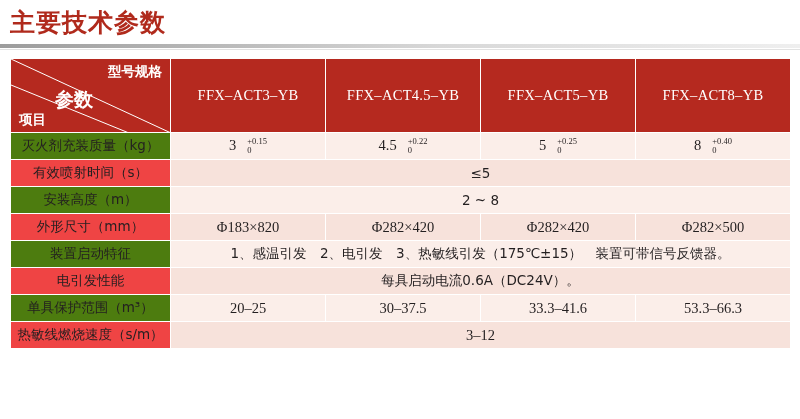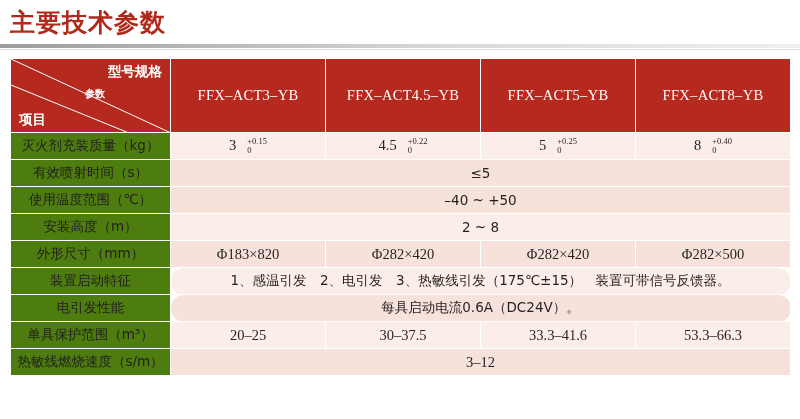--- a/index.html
+++ b/index.html
@@ -63,23 +63,22 @@
     overflow:hidden;
   }
   .hdr-corner .diag svg{display:block;}
   .lbl-model{
     position:absolute;right:8px;top:4px;
     font-size:13.5px;font-weight:bold;color:#ffffff;
     font-family:"DejaVu Sans","Liberation Sans",sans-serif;
   }
   .lbl-param{
     position:absolute;left:44px;top:28px;
-    font-size:10px;font-weight:bold;color:#ffffff;
-    font-family:"DejaVu Sans","Liberation Sans",sans-serif;
-    margin-left:30px;
+    font-size:19px;font-weight:bold;color:#ffffff;
+    font-family:"DejaVu Sans","Liberation Sans",sans-serif;
   }
   .lbl-item{
     position:absolute;left:8px;top:52px;
     font-size:13.5px;font-weight:bold;color:#ffffff;
     font-family:"DejaVu Sans","Liberation Sans",sans-serif;
   }
   .hdr-model{
     background:#b5291f;color:#ffffff;
     font-size:14.5px;
     font-family:"Liberation Serif","DejaVu Serif",serif;
@@ -94,38 +93,38 @@
     font-size:13.5px;
     font-family:"DejaVu Sans","Liberation Sans",sans-serif;
     color:#231f20;
   }
   .cell{
     background:#fbeee9;
     font-size:13.5px;
     font-family:"DejaVu Sans","Liberation Sans",sans-serif;
   }
   .cell.alt{background:#f7e2db;}
-  .rowlabel.alt{background:#4d7c0f;}
+  .rowlabel.alt{background:#ef4444;}
 
   .num{
     font-family:"Liberation Serif","DejaVu Serif",serif;
     font-size:14.5px;
   }
   .frac{
     display:inline-block;
     vertical-align:middle;
     font-size:8.5px;
     line-height:1.05;
     text-align:left;
     margin-left:11px;
     font-family:"Liberation Serif","DejaVu Serif",serif;
   }
   .frac span{display:block;}
   .wide-left{
-    text-align:left;padding-left:10px;border-radius:13px;
+    text-align:left;padding-left:10px;
   }
 </style>
 </head>
 <body>
 
 <div class="page">
 
   <div class="title">主要技术参数</div>
   <div class="title-rule"></div>
   <div class="title-rule2"></div>
@@ -174,24 +173,20 @@
           <span class="num">8</span><span class="frac"><span>+0.40</span><span>0</span></span>
         </td>
       </tr>
 
       <tr>
         <td class="rowlabel alt">有效喷射时间（s）</td>
         <td class="cell alt" colspan="4">≤5</td>
       </tr>
 
 
-      <tr>
-        <td class="rowlabel alt">使用温度范围（℃）</td>
-        <td class="cell alt" colspan="4">–40 ~ +50</td>
-      </tr>
 
       <tr>
         <td class="rowlabel">安装高度（m）</td>
         <td class="cell" colspan="4">2 ~ 8</td>
       </tr>
 
       <tr>
         <td class="rowlabel alt">外形尺寸（mm）</td>
         <td class="cell alt num">Φ183×820</td>
         <td class="cell alt num">Φ282×420</td>

